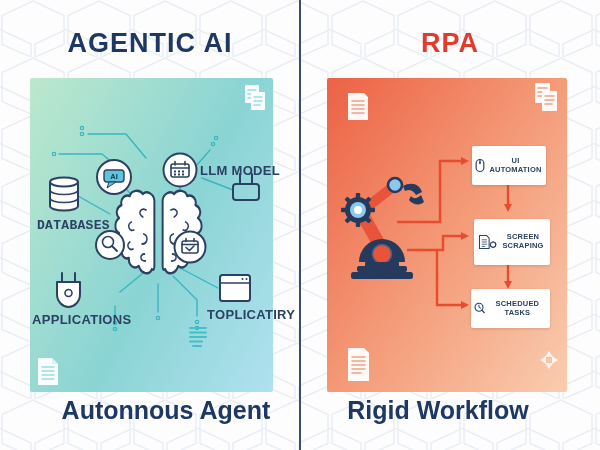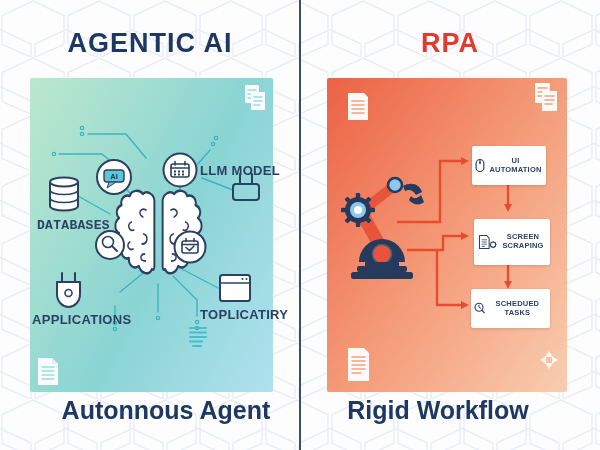--- a/index.html
+++ b/index.html
@@ -25,21 +25,21 @@
     background:linear-gradient(118deg,var(--left-grad-a),var(--left-grad-b) 55%,var(--left-grad-c));}
   .panel-right{left:327px;width:240px;
     background:linear-gradient(125deg,var(--right-grad-a),var(--right-grad-b) 50%,var(--right-grad-c));}
   .panel svg.illus{position:absolute;left:0;top:0;z-index:3;}
 
   .node-label{position:absolute;font-size:13px;font-weight:bold;color:var(--icon-navy);
     letter-spacing:.3px;z-index:4;white-space:nowrap;}
   .lbl-databases{left:7px;top:140px;font-family:Liberation Mono, monospace;}
   .lbl-llm{left:170px;top:85px;}
   .lbl-apps{left:2px;top:234px;}
-  .lbl-top{left:170px;top:229px;}
+  .lbl-top{left:177px;top:229px;}
 
   .flow-box{position:absolute;background:var(--box-bg);border-radius:2px;z-index:4;
     box-shadow:0 1px 3px rgba(60,30,20,.18);
     display:flex;flex-direction:row;align-items:center;justify-content:center;gap:1px;padding:2px;}
   .flow-box .lbl{font-size:7.5px;font-weight:bold;color:var(--icon-navy);text-align:center;
     letter-spacing:.2px;line-height:1.15;}
   .box-1{left:145px;top:68px;width:70px;height:35px;}
   .box-2{left:147px;top:141px;width:72px;height:42px;}
   .box-2 .lbl{max-width:50px;}
   .box-3{left:144px;top:211px;width:75px;height:35px;}

